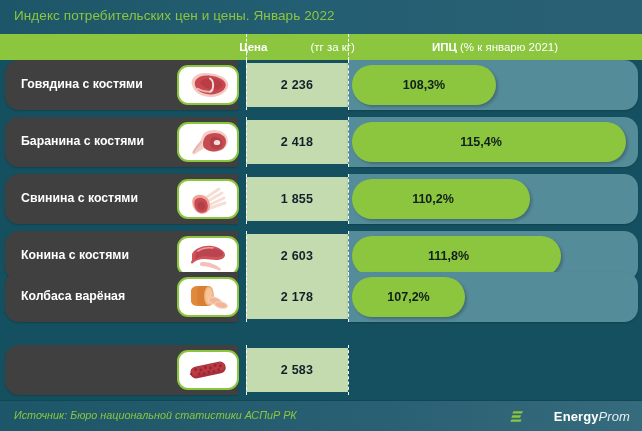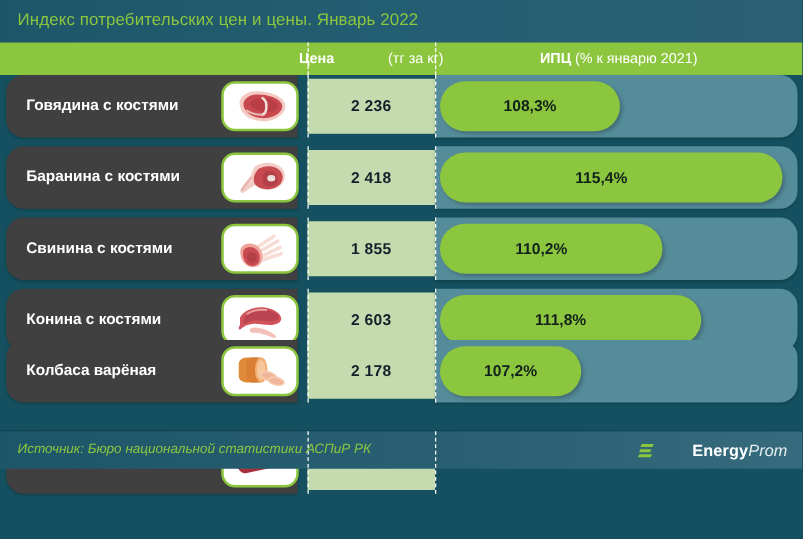--- a/index.html
+++ b/index.html
@@ -4,21 +4,21 @@
 <title>Индекс потребительских цен и цены. Январь 2022</title>
 <style>
   html,body{margin:0;padding:0;}
   body{
     width:642px;height:431px;
     background:#14505f;
     font-family:"Liberation Sans","DejaVu Sans",sans-serif;
     overflow:hidden;
     position:relative;
   }
-  .canvas{position:relative;width:642px;height:375px;}
+  .canvas{position:relative;width:642px;height:431px;}
 
   
   .title-band{
     position:absolute;left:0;top:0;width:642px;height:34px;
     background:linear-gradient(90deg,#1d5668 0%,#245e72 50%,#2a6073 100%);
   }
   .title-text{
     position:absolute;left:14px;top:8px;
     font-size:13.5px;font-weight:400;color:#8cc63f;
     letter-spacing:.1px;white-space:nowrap;

